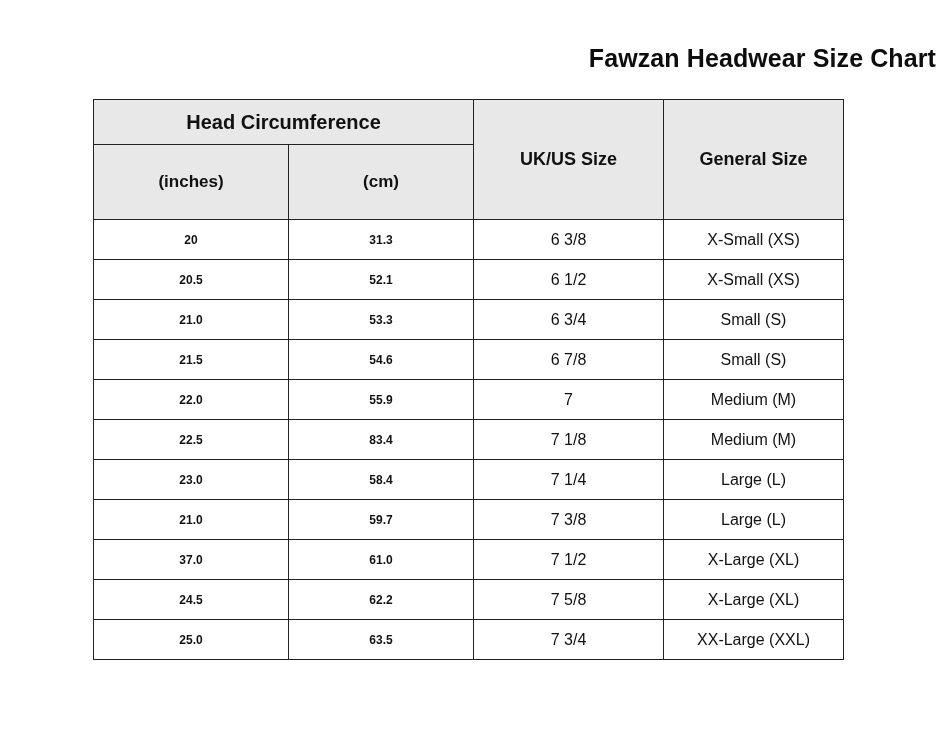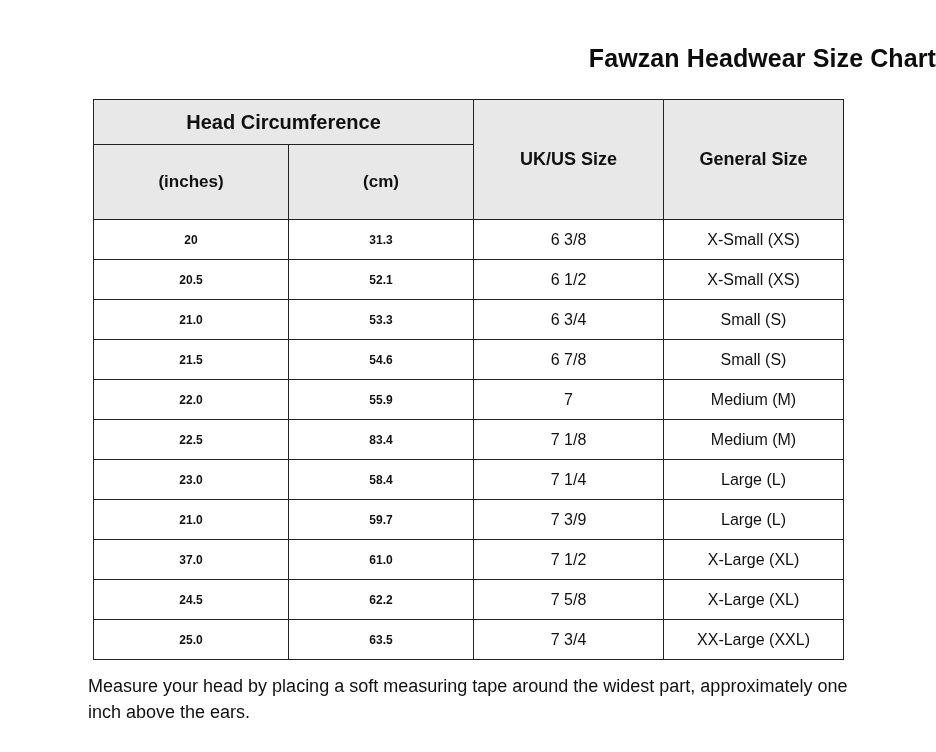--- a/index.html
+++ b/index.html
@@ -154,21 +154,21 @@
         </tr>
         <tr>
           <td class="c1">23.0</td>
           <td class="c2">58.4</td>
           <td class="c3">7 1/4</td>
           <td class="c4">Large (L)</td>
         </tr>
         <tr>
           <td class="c1">21.0</td>
           <td class="c2">59.7</td>
-          <td class="c3">7 3/9</td>
+          <td class="c3">7 3/8</td>
           <td class="c4">Large (L)</td>
         </tr>
         <tr>
           <td class="c1">37.0</td>
           <td class="c2">61.0</td>
           <td class="c3">7 1/2</td>
           <td class="c4">X-Large (XL)</td>
         </tr>
         <tr>
           <td class="c1">24.5</td>
@@ -179,15 +179,14 @@
         <tr>
           <td class="c1">25.0</td>
           <td class="c2">63.5</td>
           <td class="c3">7 3/4</td>
           <td class="c4">XX-Large (XXL)</td>
         </tr>
       </tbody>
     </table>
   </div>
 
-  <p class="note">Measure your head by placing a soft measuring tape around the widest part, approximately one inch above the ears.</p>
 
 </div>
 
 </body></html>

